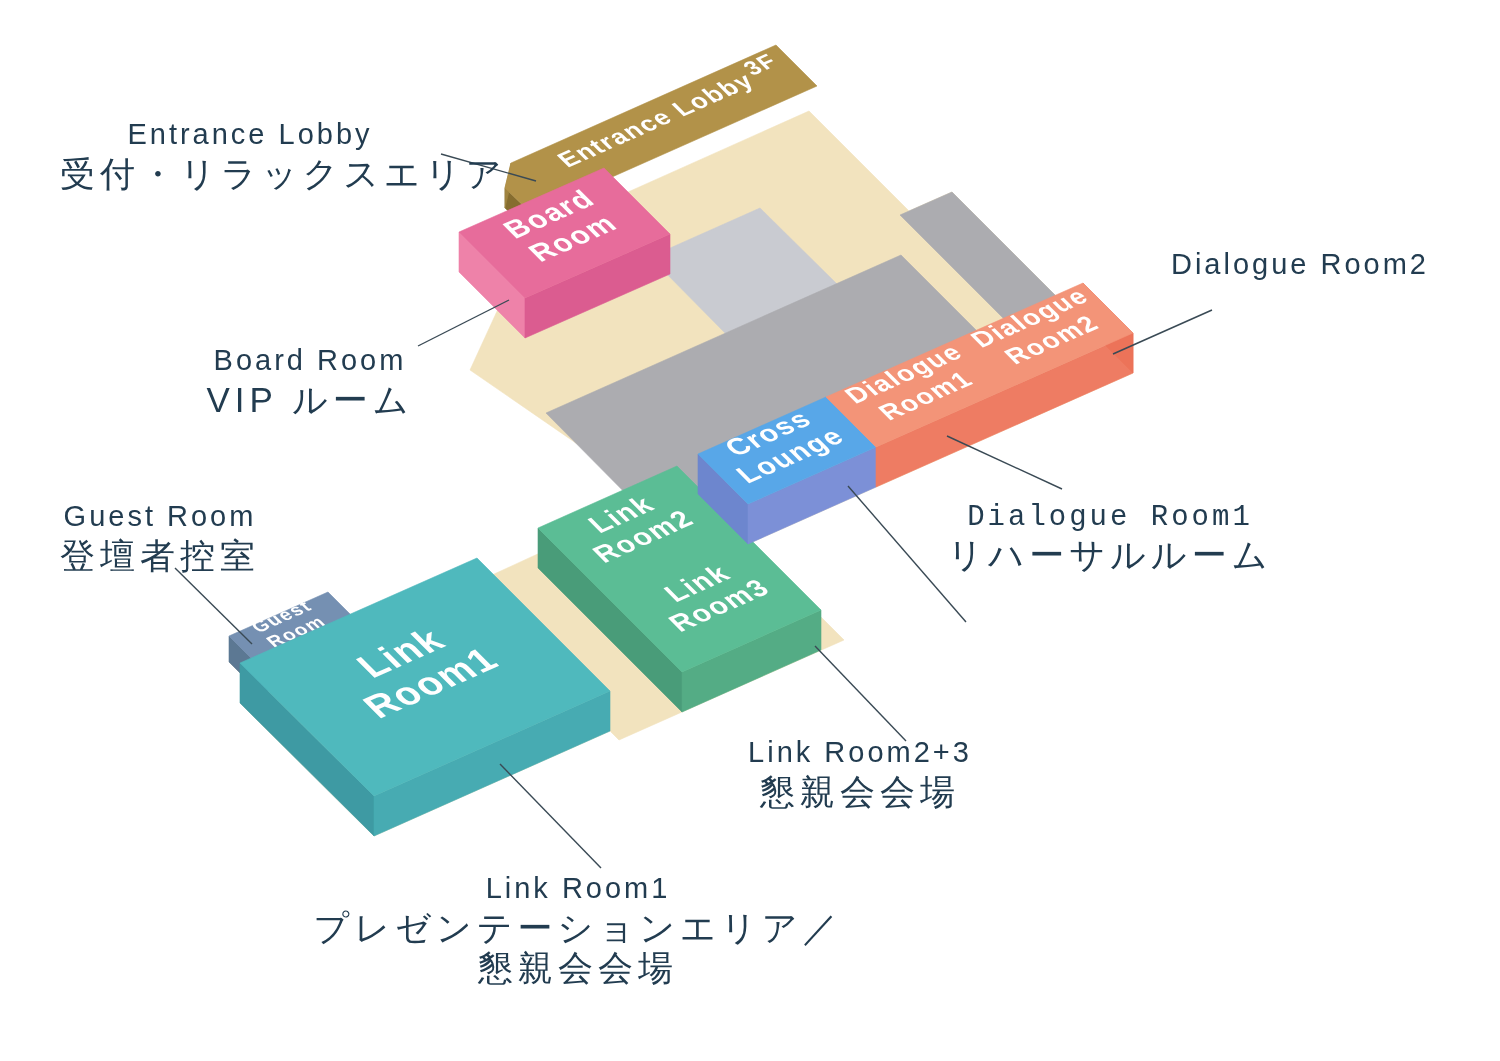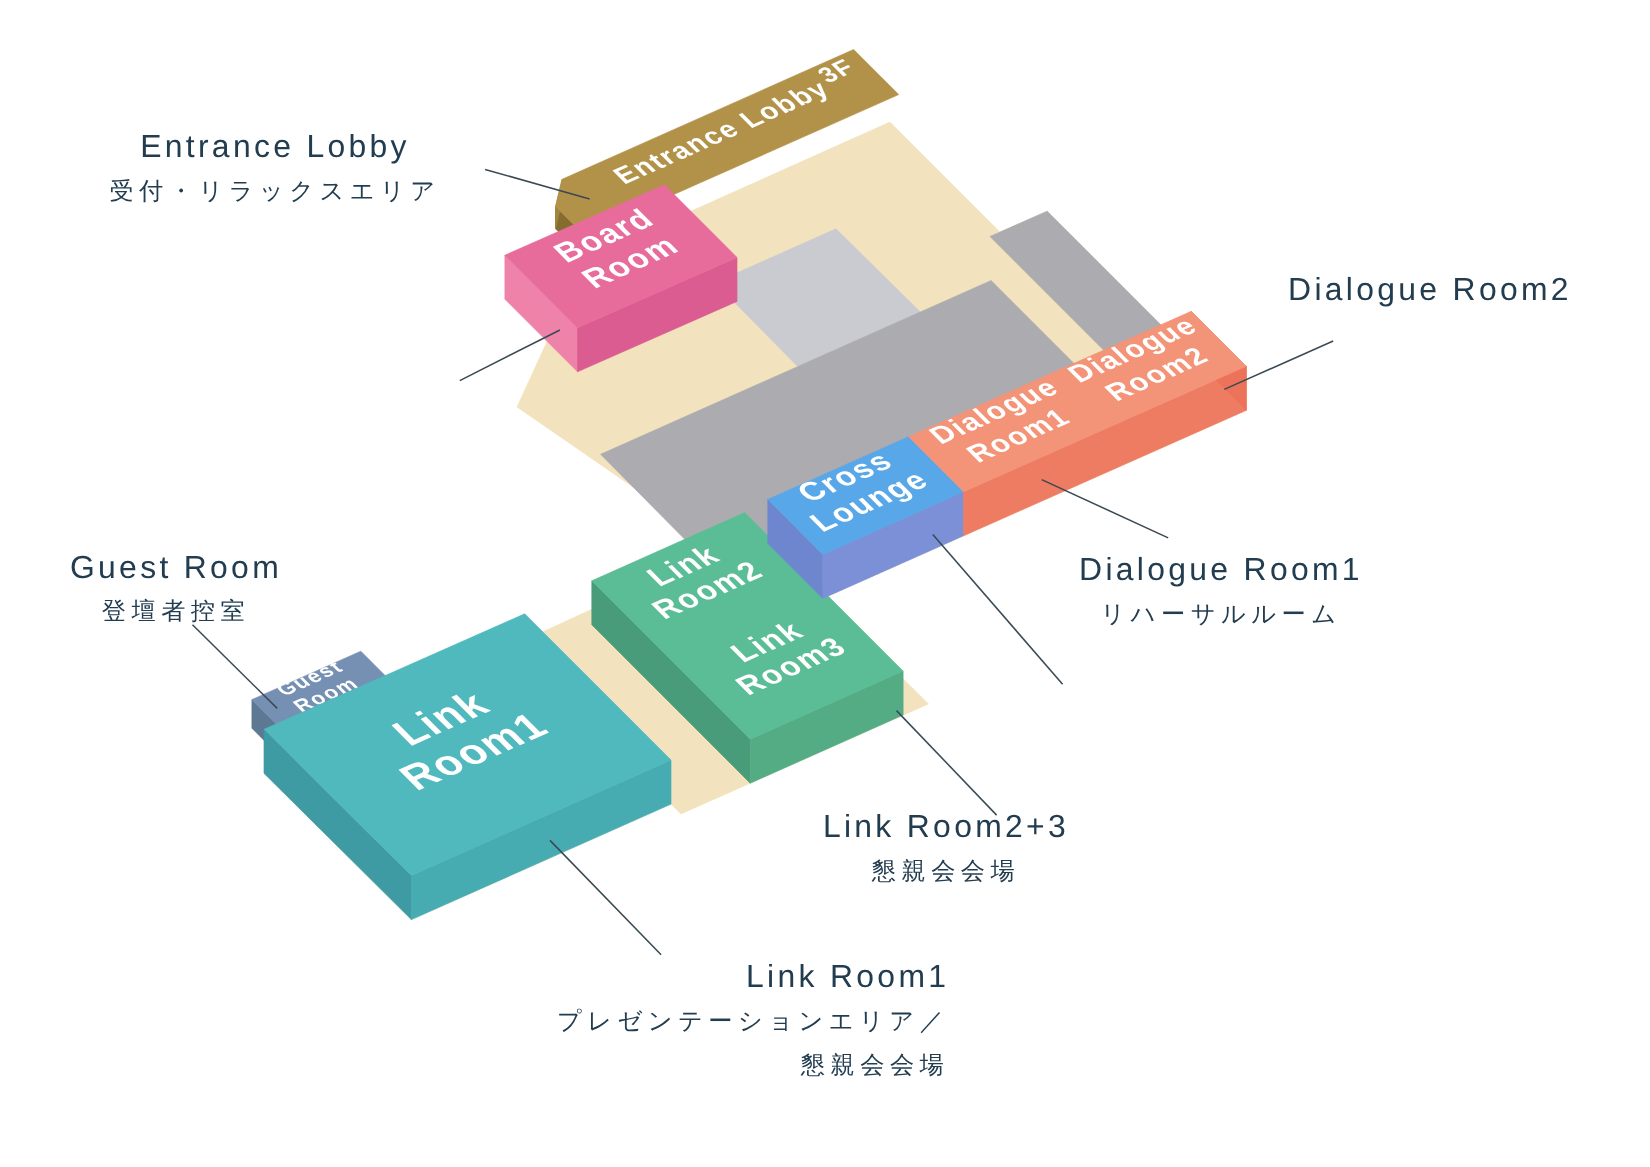--- a/index.html
+++ b/index.html
@@ -33,21 +33,21 @@
   .c-salmon-front{fill:#EE7C63;stroke:#EE7C63;stroke-width:.6;}
   .c-salmon-end{fill:#EC7359;stroke:#EC7359;stroke-width:.6;}
   .leader{stroke:#3A4A55;stroke-width:1.4;fill:none;}
   
   .iso{fill:#ffffff;font-weight:600;text-anchor:middle;letter-spacing:1.5px;}
   .iso-38{font-size:38px;} .iso-29{font-size:29px;} .iso-28{font-size:28px;}
   .iso-26{font-size:26px;} .iso-25{font-size:25px;} .iso-23{font-size:23px;} .iso-19{font-size:19px;}
   
   .label{position:absolute;text-align:center;color:#223C50;}
   .label .en{font-size:29px;letter-spacing:3px;line-height:40px;white-space:nowrap;}
-  .label .jp{font-size:22px;letter-spacing:5px;line-height:40px;white-space:nowrap;}
+  .label .jp{font-size:35px;letter-spacing:5px;line-height:40px;white-space:nowrap;}
 </style>
 </head>
 <body>
 
 <div class="stage">
 
   <svg width="1500" height="1061" viewBox="0 0 1500 1061">
 
     <polygon class="c-floor" points="532,235 809,111 909,211 952,192 1133,373 748,544 844,640 682,712 619,740 610,731 374,836 240,703 261,694 229,662 328,618 360,650 477,598 466,587 657,499 470,370"></polygon>
 
@@ -124,40 +124,44 @@
     <line class="leader" x1="966" y1="622" x2="848" y2="486"></line>
     <line class="leader" x1="906" y1="741" x2="815" y2="646"></line>
     <line class="leader" x1="601" y1="868" x2="500" y2="764"></line>
   </svg>
 
   <div class="label" style="left:60px;top:114px;width:380px;">
     <div class="en">Entrance Lobby</div>
     <div class="jp">受付・リラックスエリア</div>
   </div>
 
+  <div class="label" style="left:140px;top:340px;width:340px;">
+    <div class="en">Board Room</div>
+    <div class="jp">VIP ルーム</div>
+  </div>
 
   <div class="label" style="left:20px;top:496px;width:280px;">
     <div class="en">Guest Room</div>
     <div class="jp">登壇者控室</div>
   </div>
 
   <div class="label" style="left:1125px;top:244px;width:350px;">
     <div class="en">Dialogue Room2</div>
   </div>
 
-  <div class="label" style="left:935px;top:498px;width:350px;">
+  <div class="label" style="left:935px;top:498px;width:350px;font-family:Liberation Mono, monospace;">
     <div class="en">Dialogue Room1</div>
     <div class="jp">リハーサルルーム</div>
   </div>
 
 
   <div class="label" style="left:557px;top:732px;width:606px;">
     <div class="en">Link Room2+3</div>
     <div class="jp">懇親会会場</div>
   </div>
 
-  <div class="label" style="left:273px;top:868px;width:590px;text-align:right;">
+  <div class="label" style="left:283px;top:868px;width:590px;">
     <div class="en">Link Room1</div>
     <div class="jp">プレゼンテーションエリア／</div>
     <div class="jp">懇親会会場</div>
   </div>
 
 </div>
 
 </body></html>

